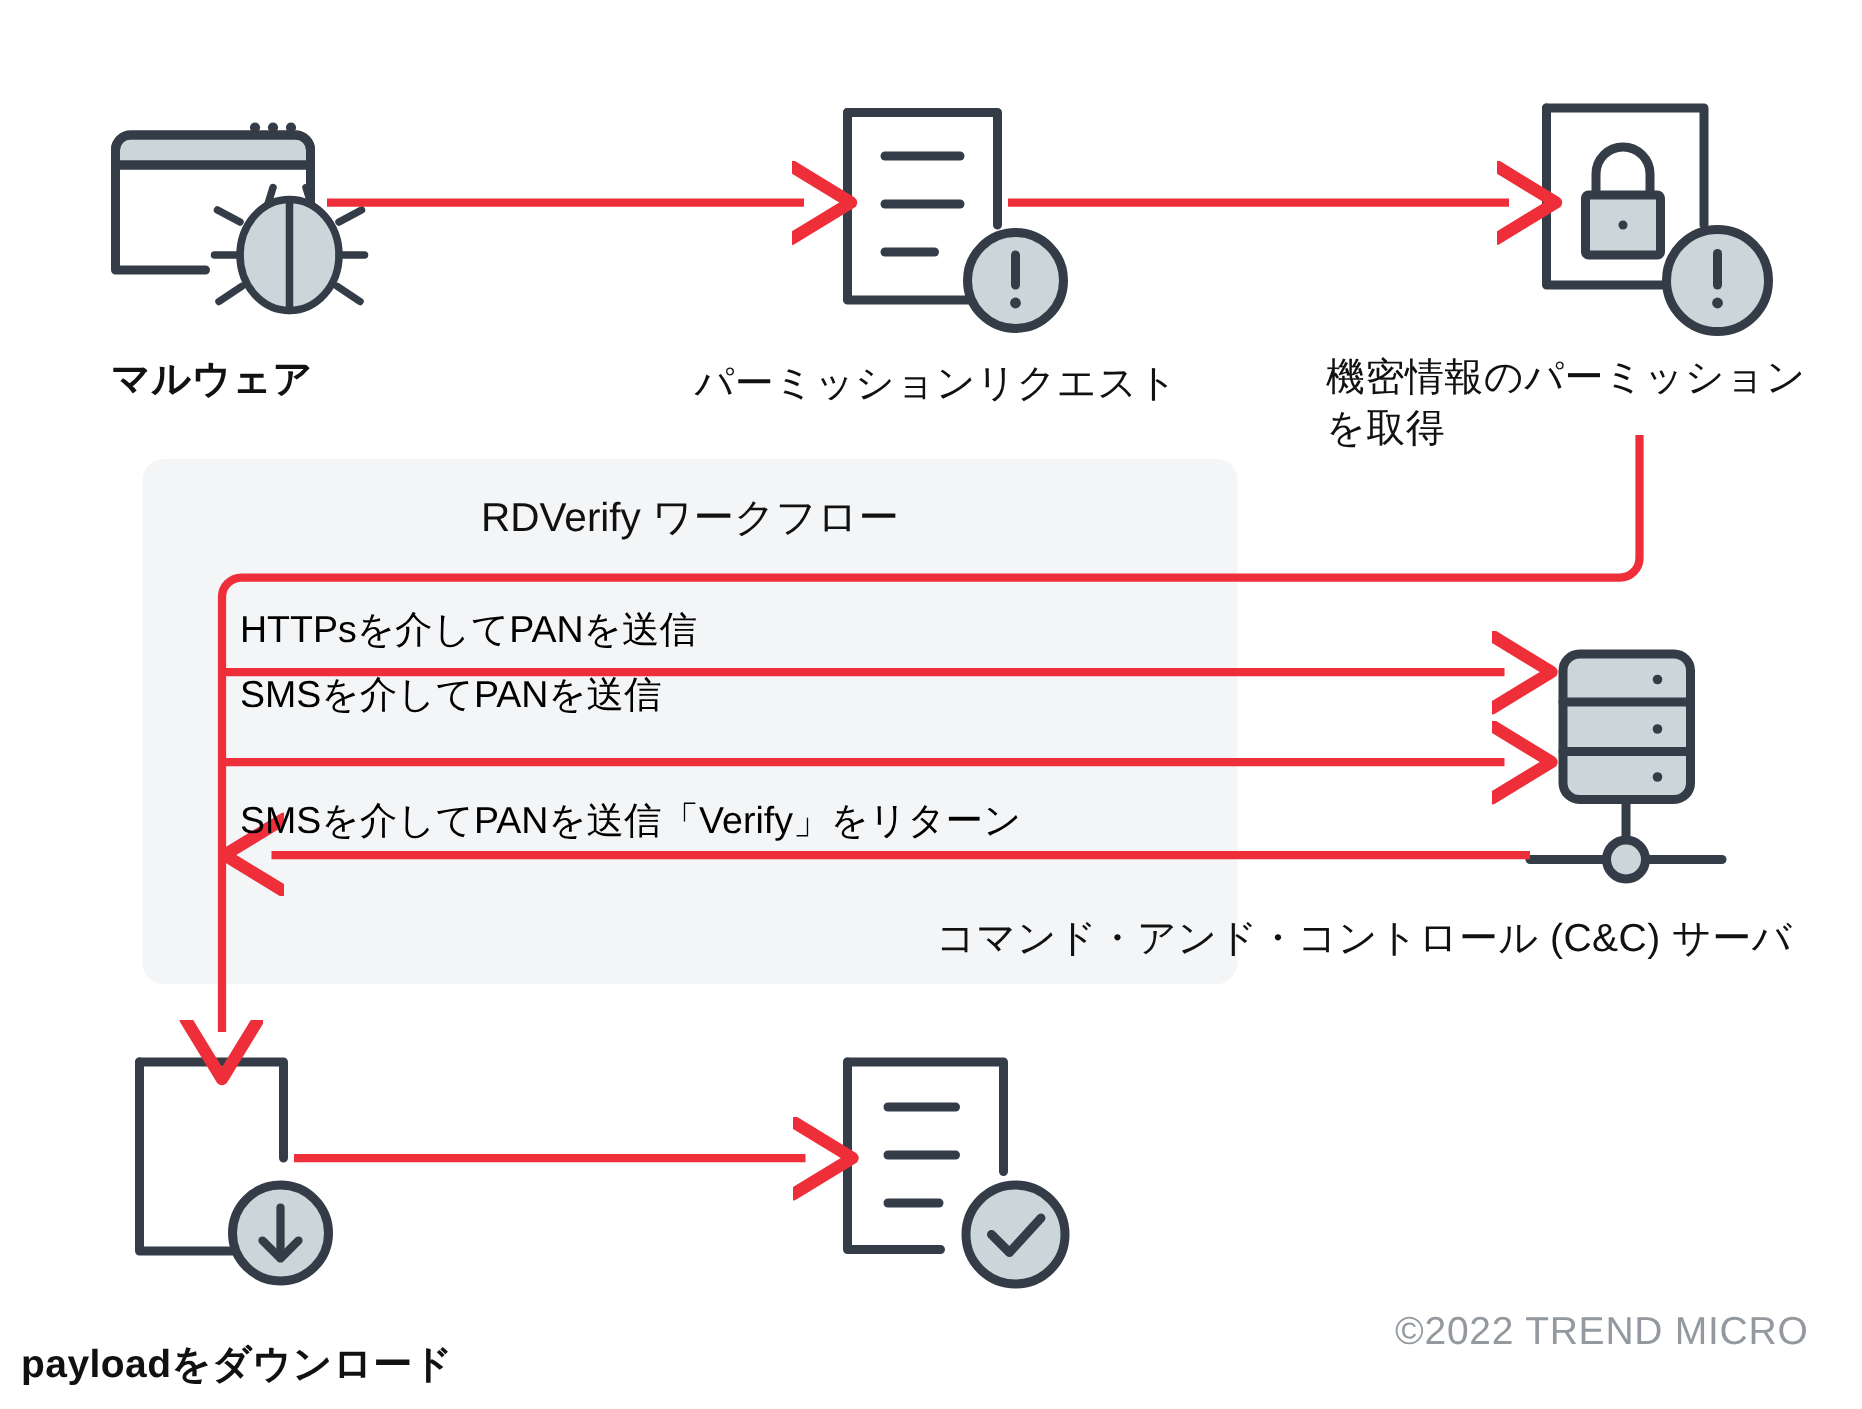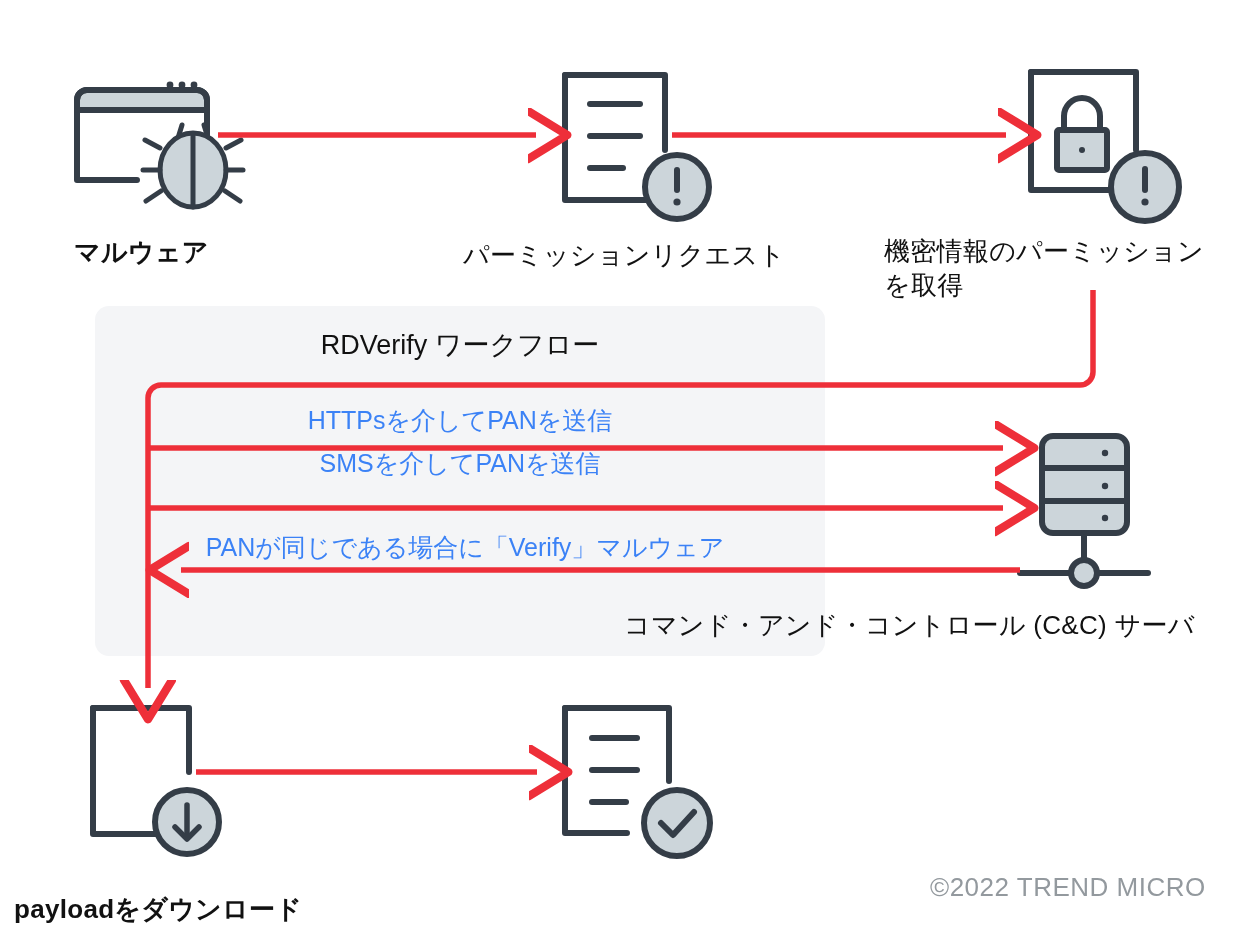--- a/index.html
+++ b/index.html
@@ -5,21 +5,21 @@
   html,body{margin:0;padding:0;background:#ffffff;}
   body{
     width:1241px;height:939px;position:relative;overflow:hidden;
     font-family:"Liberation Sans","DejaVu Sans",sans-serif;
     color:#111111;
   }
   #canvas{position:absolute;inset:0;width:1241px;height:939px;}
   svg.layer{position:absolute;left:0;top:0;width:1241px;height:939px;}
   .lbl{position:absolute;white-space:pre-wrap;line-height:1.32;}
   .lbl-node{font-size:26px;color:#111111;letter-spacing:0.3px;}
-  .lbl-flow{font-size:25px;color:#3b82f6;text-align:center;}
+  .lbl-flow{font-size:25px;color:#000000;}
   .lbl-title{font-size:27px;color:#111111;text-align:center;}
   .lbl-copy{font-size:26px;color:#93999e;letter-spacing:0.5px;}
   .bold{font-weight:700;}
   #panel{
     position:absolute;left:95px;top:306px;width:730px;height:350px;
     background:#f4f5f7;border-radius:14px;
   }
 </style>
 </head>
 <body>
@@ -143,21 +143,21 @@
 
   <div class="lbl lbl-node" style="left:884px;top:234px;width:352px;">機密情報のパーミッション
 を取得</div>
 
   <div class="lbl lbl-title" style="left:180px;top:328px;width:560px;">RDVerify ワークフロー</div>
 
   <div class="lbl lbl-flow" style="left:160px;top:404px;width:600px;">HTTPsを介してPANを送信</div>
 
   <div class="lbl lbl-flow" style="left:160px;top:447px;width:600px;">SMSを介してPANを送信</div>
 
-  <div class="lbl lbl-flow" style="left:160px;top:531px;width:610px;">PANが同じである場合に「Verify」マルウェア</div>
+  <div class="lbl lbl-flow" style="left:160px;top:531px;width:610px;">SMSを介してPANを送信「Verify」をリターン</div>
 
   <div class="lbl lbl-node" style="left:624px;top:608px;width:640px;">コマンド・アンド・コントロール (C&amp;C) サーバ</div>
 
   <div class="lbl lbl-node bold" style="left:14px;top:868px;width:400px;margin-top:24px;">payloadをダウンロード</div>
 
 
   <div class="lbl lbl-copy" style="left:930px;top:870px;width:320px;">©2022 TREND MICRO</div>
 
 </div>
 

